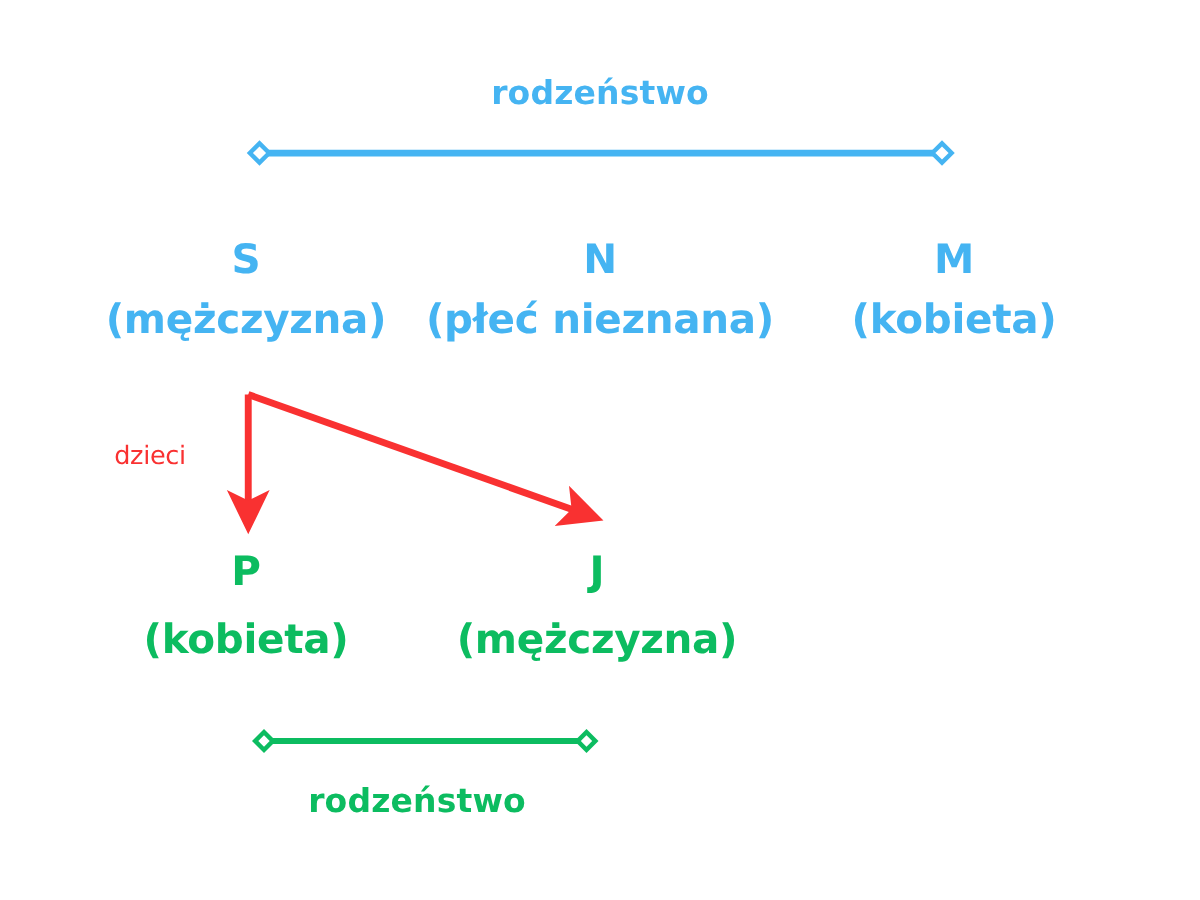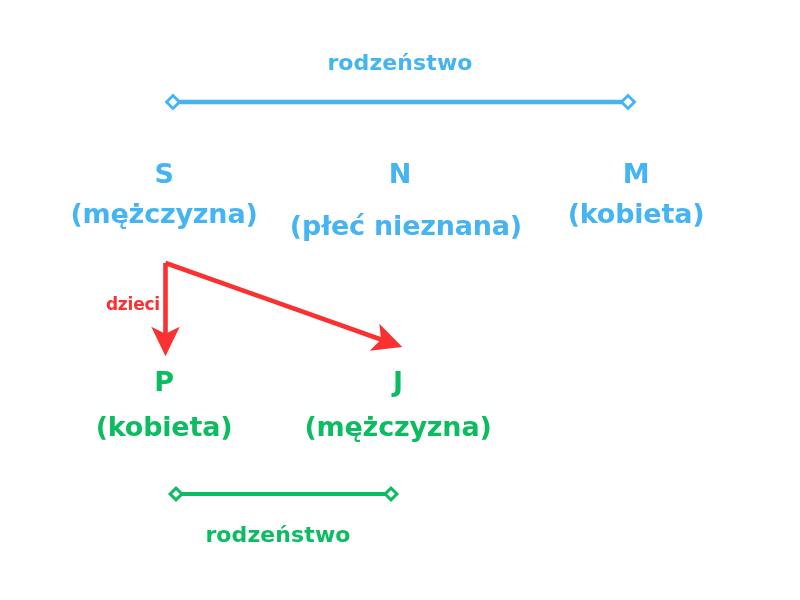--- a/index.html
+++ b/index.html
@@ -42,22 +42,21 @@
     font-size: 27px;
     font-weight: bold;
   }
   .rel-label {
     font-size: 22px;
     font-weight: bold;
     letter-spacing: 0.1px;
   }
   .small-label {
     font-size: 17px;
-    font-weight: bold;
-    text-align: right;
+    font-weight: normal;
   }
   .blue { color: #45b4f2; }
   .green { color: #0cbc60; }
   .red { color: #f93131; }
 </style>
 </head>
 <body>
 
 <div id="canvas">
 
@@ -89,21 +88,21 @@
       <path d="M176,490.2 L179.8,494 L176,497.8 L172.2,494 Z" fill="#ffffff"></path>
       <path d="M391,486 L399,494 L391,502 L383,494 Z" fill="#0cbc60"></path>
       <path d="M391,490.2 L394.8,494 L391,497.8 L387.2,494 Z" fill="#ffffff"></path>
     </g>
   </svg>
 
   <div class="lbl node-initial blue" style="left:64px; top:158px; width:200px;">S</div>
   <div class="lbl node-gender blue" style="left:64px; top:198px; width:200px;">(mężczyzna)</div>
 
   <div class="lbl node-initial blue" style="left:278px; top:158px; width:244px;">N</div>
-  <div class="lbl node-gender blue" style="left:278px; top:210px; width:244px;text-align:right;">(płeć nieznana)</div>
+  <div class="lbl node-gender blue" style="left:278px; top:198px; width:244px;">(płeć nieznana)</div>
 
   <div class="lbl node-initial blue" style="left:536px; top:158px; width:200px;">M</div>
   <div class="lbl node-gender blue" style="left:536px; top:198px; width:200px;">(kobieta)</div>
 
   <div class="lbl small-label red" style="left:40px; top:294px; width:120px;">dzieci</div>
 
   <div class="lbl node-initial green" style="left:64px; top:366px; width:200px;">P</div>
   <div class="lbl node-gender green" style="left:64px; top:411px; width:200px;">(kobieta)</div>
 
   <div class="lbl node-initial green" style="left:290px; top:366px; width:216px;">J</div>

